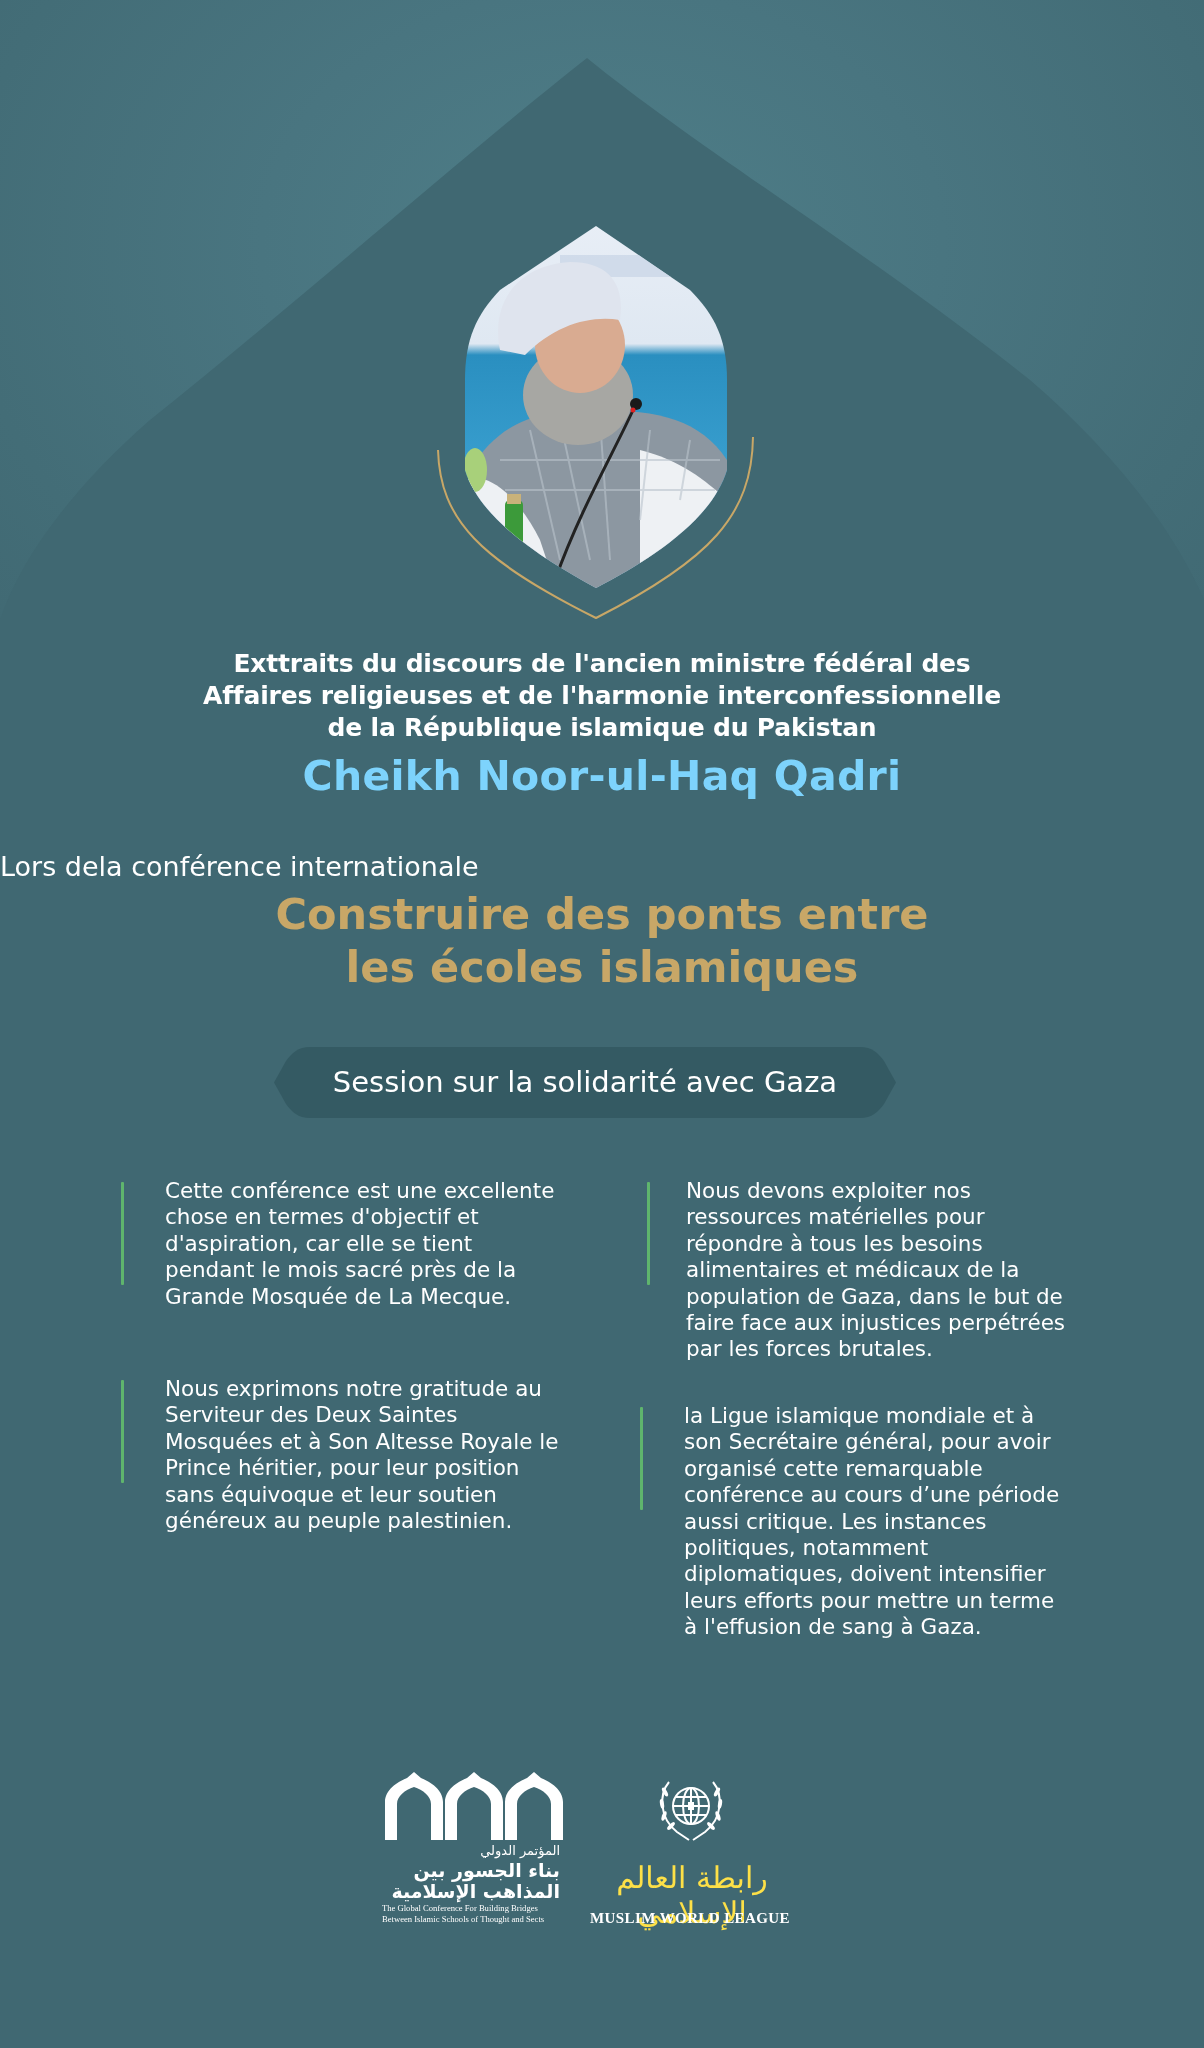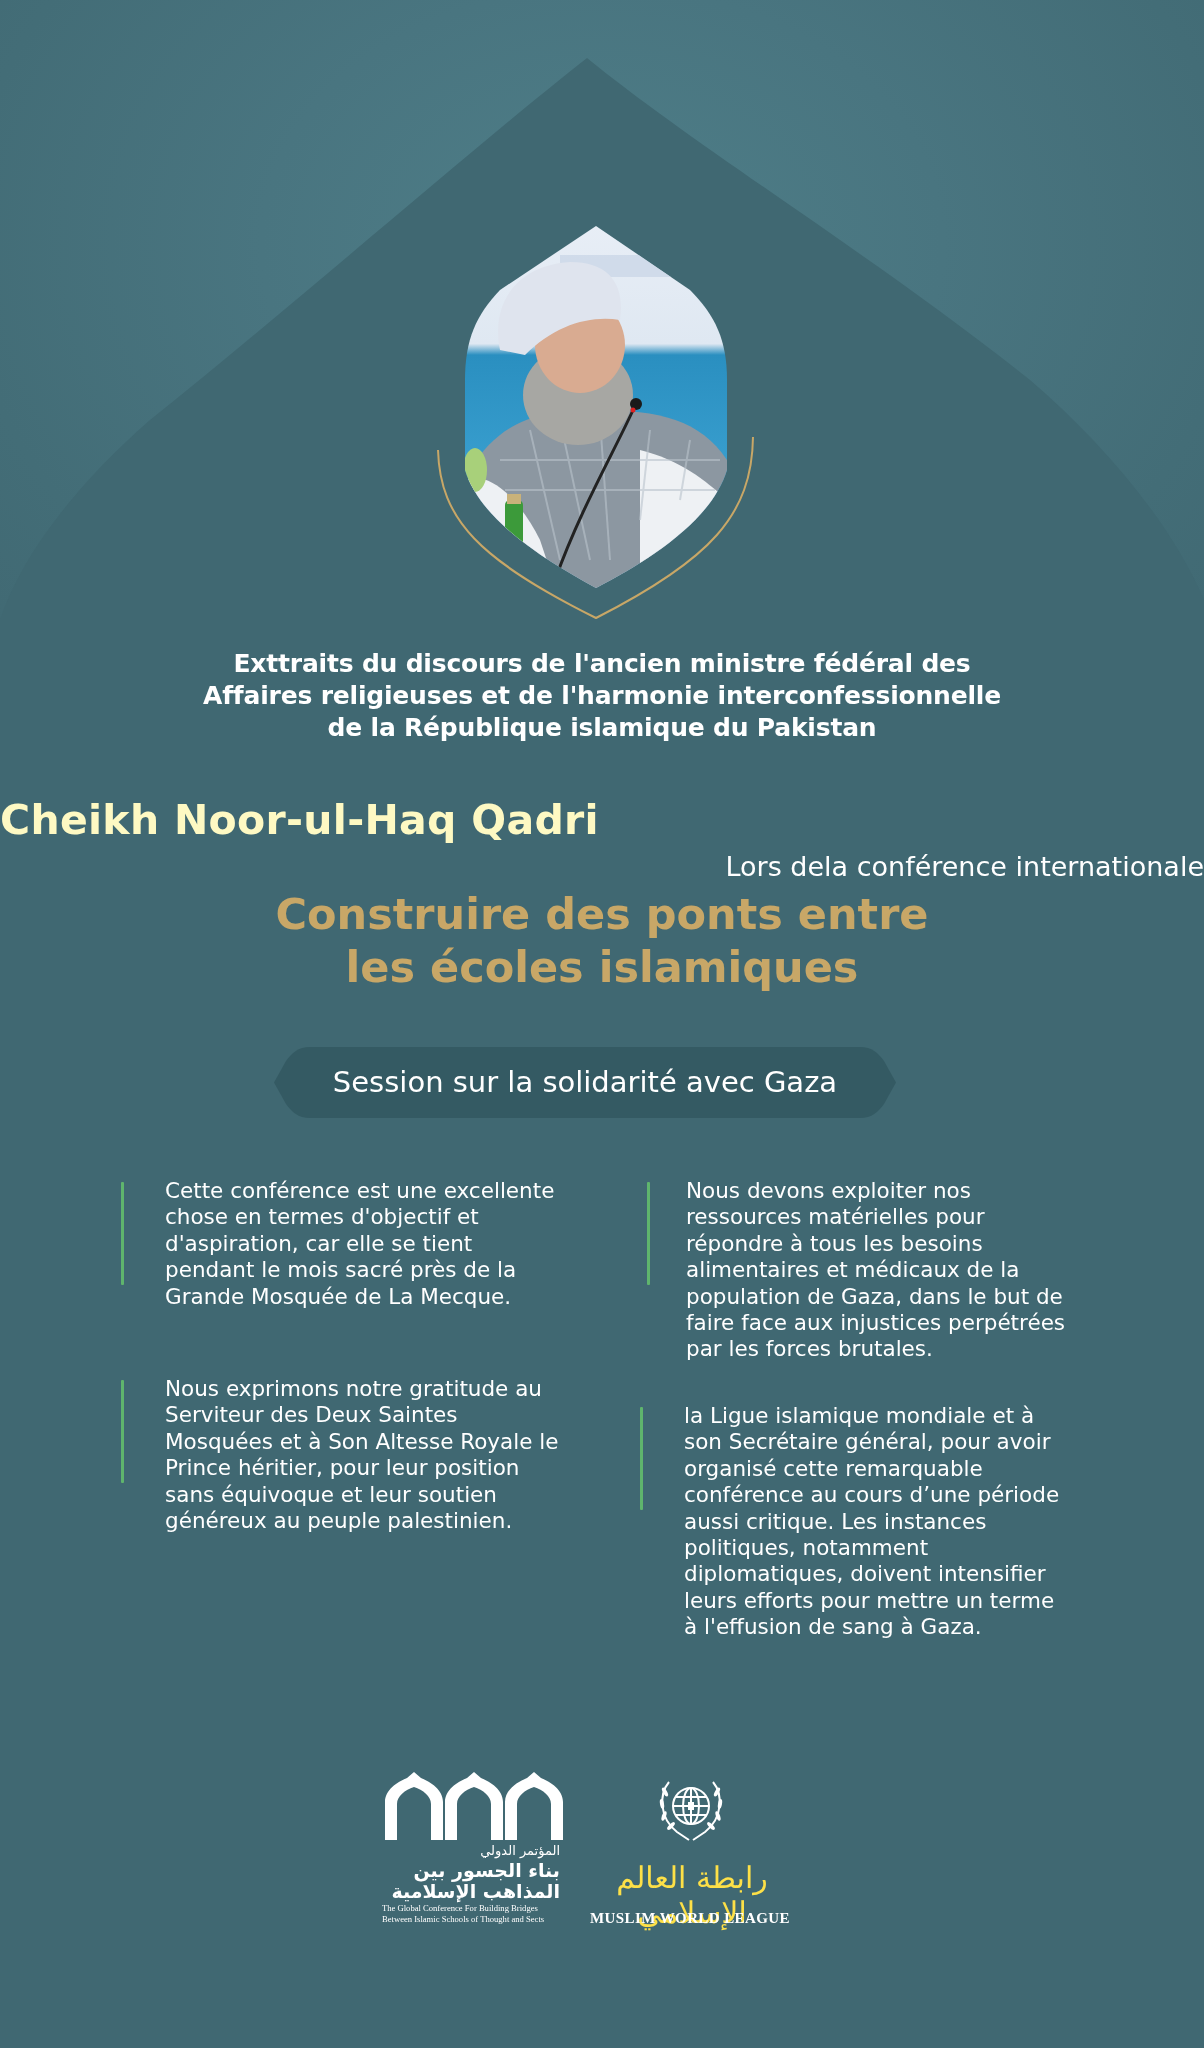--- a/index.html
+++ b/index.html
@@ -16,27 +16,26 @@
   .arch-svg { position: absolute; left: 0; top: 0; width: 1204px; height: 700px; }
   .portrait-wrap { position: absolute; left: 0; top: 0; width: 1204px; height: 700px; }
 
   .intro {
     position: absolute; left: 0; width: 1204px; top: 648px;
     text-align: center; font-size: 25px; line-height: 32px; font-weight: bold;
     letter-spacing: -0.2px;
   }
   .speaker-name {
     position: absolute; left: 0; width: 1204px; top: 752px;
-    font-size: 41px; font-weight: bold; color: #fef9c3;
+    text-align: center; font-size: 41px; font-weight: bold; color: #7dd3fc;
     letter-spacing: 0.3px;
-    margin-top: 44px;
   }
   .conf-lead {
     position: absolute; left: 0; width: 1204px; top: 851px;
-    text-align: right; font-size: 27px;
+    text-align: left; font-size: 27px;
   }
   .conf-title {
     position: absolute; left: 0; width: 1204px; top: 888px;
     text-align: center; font-size: 43px; line-height: 53px; font-weight: bold; color: #c8a767;
   }
   .ribbon {
     position: absolute; left: 274px; top: 1047px; width: 622px; height: 71px;
   }
   .ribbon svg { position: absolute; left: 0; top: 0; }
   .ribbon-label {

